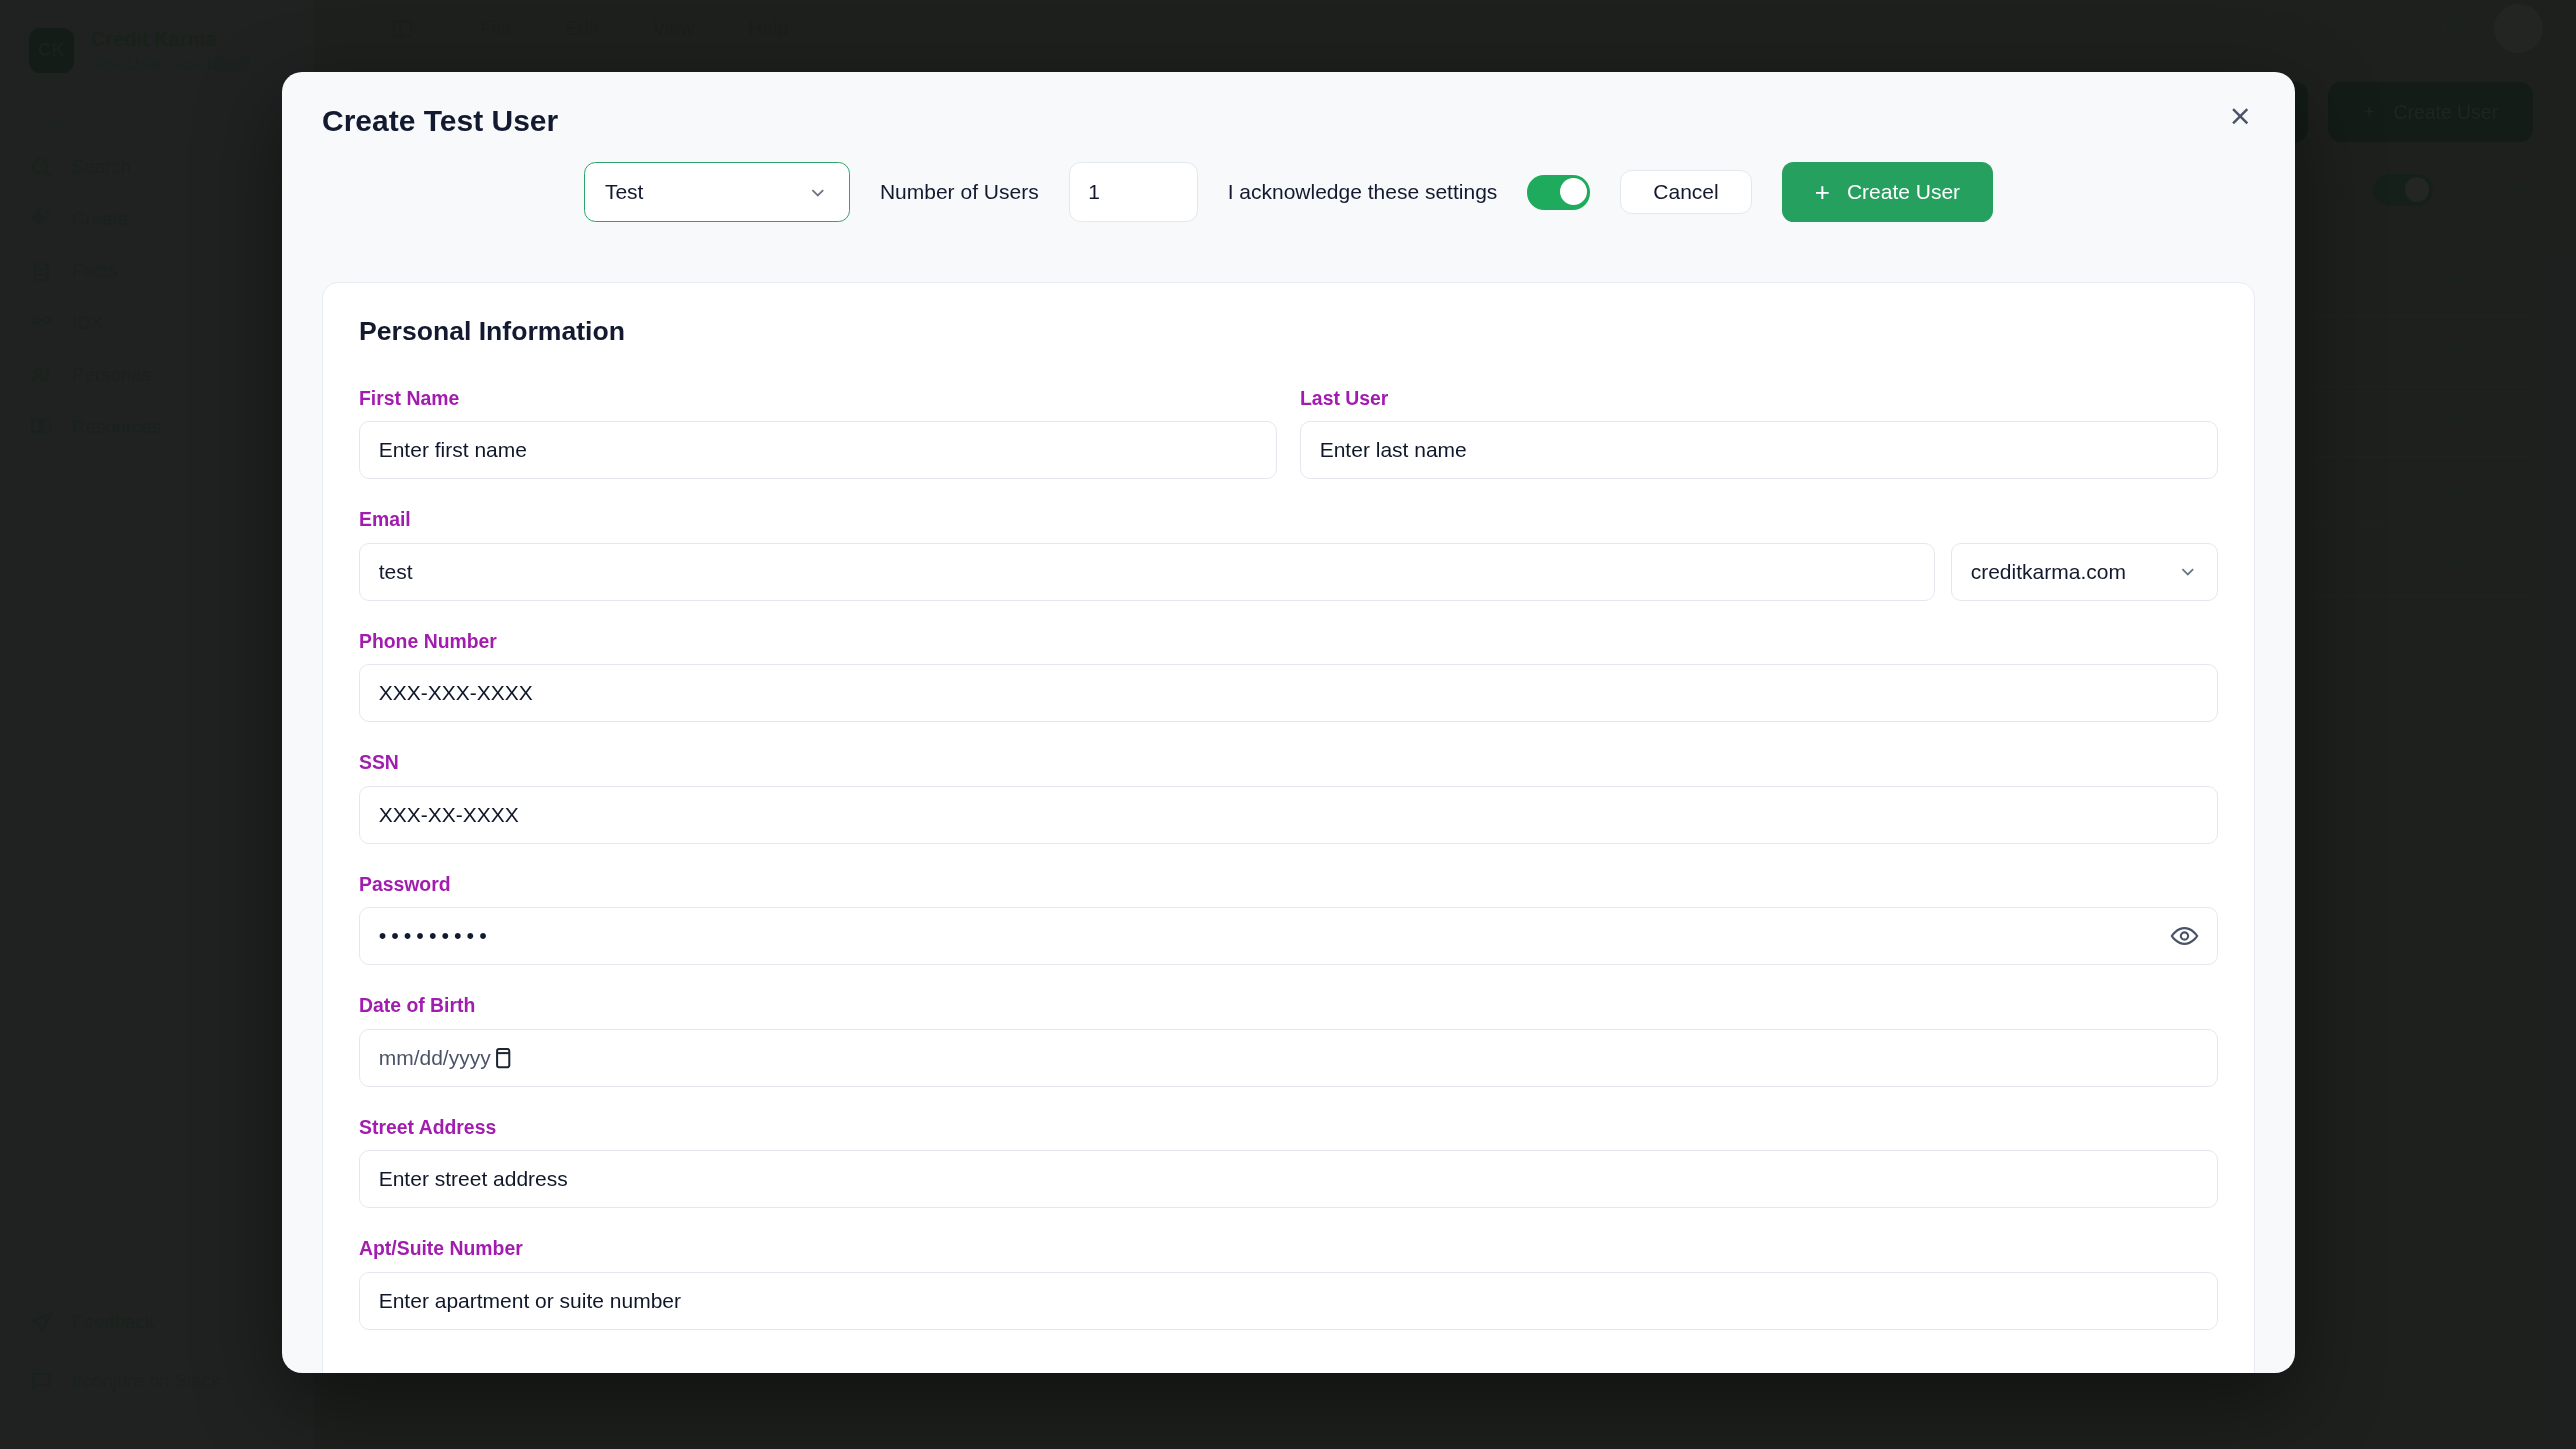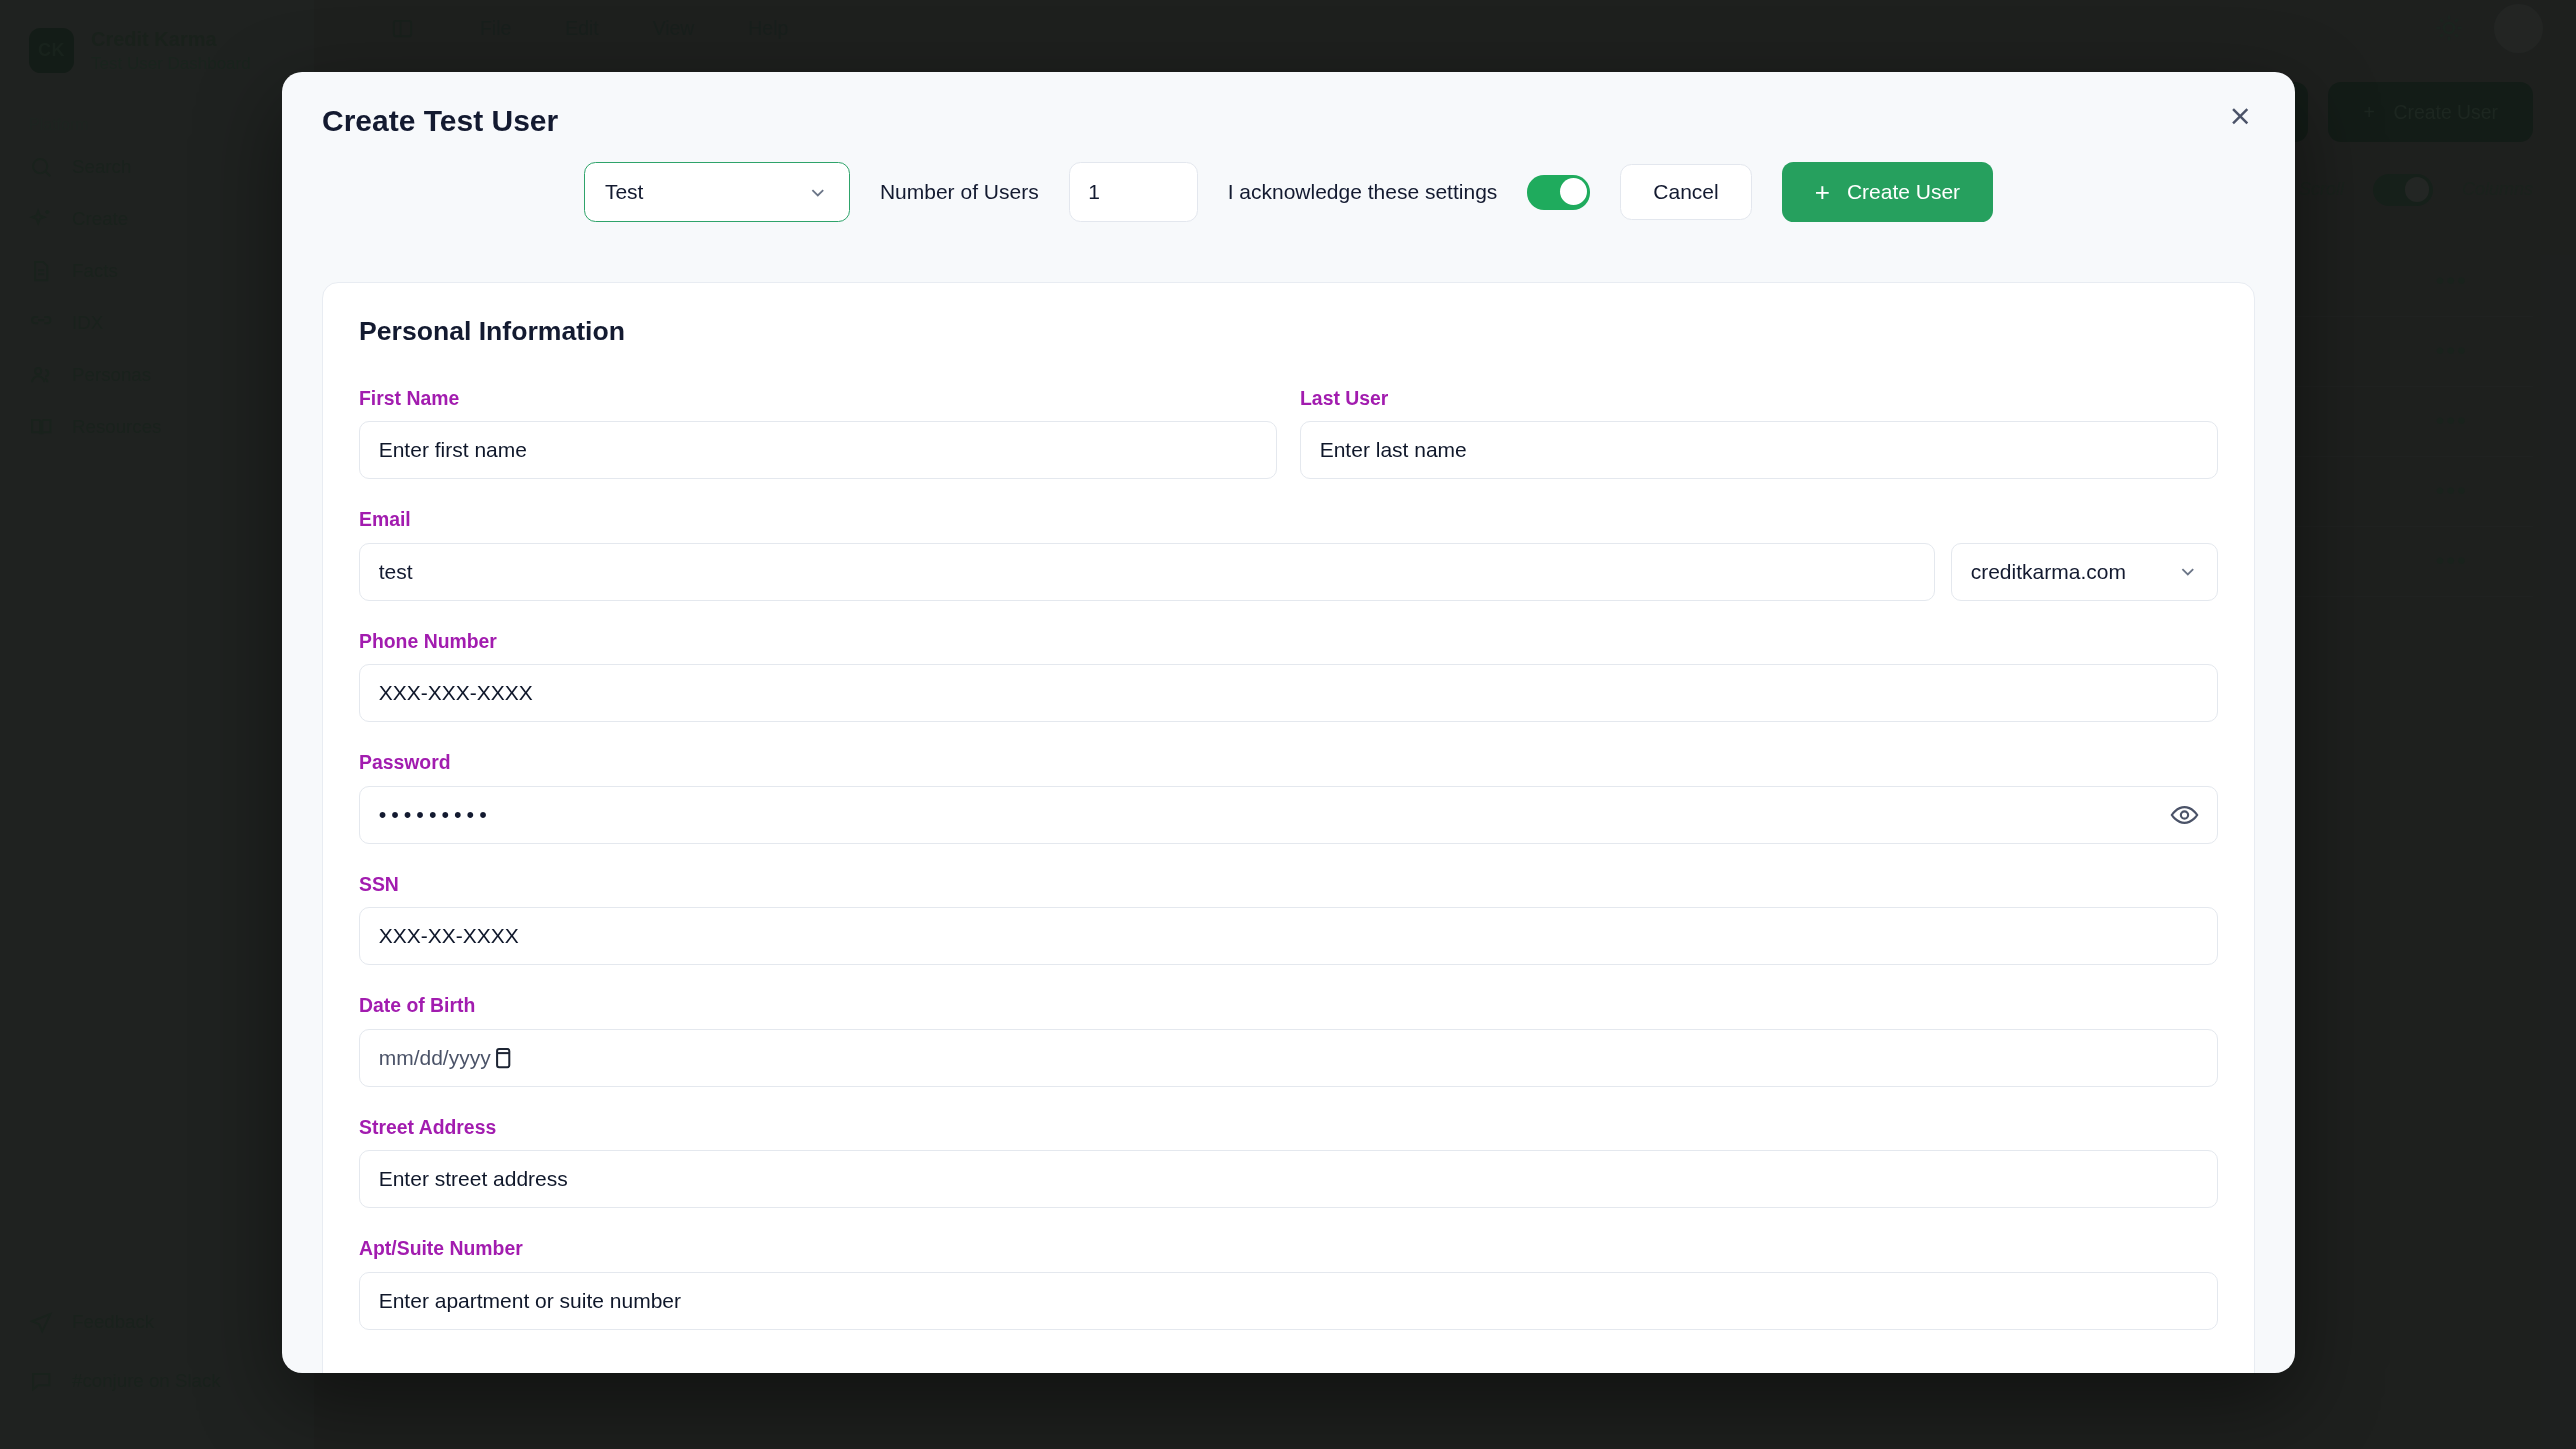--- a/index.html
+++ b/index.html
@@ -95,21 +95,21 @@
   .tb-number {
     width: 129px; height: 60px; border: 1.4px solid #e3e7ee; border-radius: 11.5px;
     background: #fff; display: flex; align-items: center; padding: 0 18.7px;
     font-size: 21px; color: #131a30;
   }
   .tb-toggle {
     width: 63px; height: 35px; border-radius: 17px; background: #1fab5d; position: relative; flex: 0 0 63px;
   }
   .tb-toggle::after { content:""; position:absolute; right: 3.6px; top: 3.6px; width: 27px; height: 27px; border-radius: 50%; background: #fff; }
   .tb-cancel {
-    height: 56px; border: 1.4px solid #e3e7ee; border-radius: 11.5px; background: #fff;
+    height: 44px; border: 1.4px solid #e3e7ee; border-radius: 11.5px; background: #fff;
     display: flex; align-items: center; padding: 0 32px; font-size: 21px; color: #131a30;
   }
   .tb-create {
     height: 60px; border-radius: 11.5px; background: #26a05e; color: #fff;
     display: flex; align-items: center; gap: 17px; padding: 0 33px; font-size: 21px;
   }
   .tb-plus { font-size: 26px; line-height: 1; }
 
   .modal-body { flex: 1 1 auto; overflow: hidden; padding: 0 40px 0 40px; }
   .card {
@@ -344,38 +344,38 @@
             </div>
           </div>
         </div>
 
         <div class="field">
           <div class="field-label">Phone Number</div>
           <div class="input ph">XXX-XXX-XXXX</div>
         </div>
 
         <div class="field">
+          <div class="field-label">SSN</div>
+          <div class="input ph">XXX-XX-XXXX</div>
+        </div>
+
+        <div class="field">
           <div class="field-label">Password</div>
           <div class="input-with-action">
             <div class="input">
               <span class="dots">•••••••••</span>
             </div>
             <svg class="input-action" viewBox="0 0 24 24" fill="none" stroke="currentColor" stroke-width="1.8">
                 <path d="M1.5 12S5.5 5.5 12 5.5 22.5 12 22.5 12 18.5 18.5 12 18.5 1.5 12 1.5 12z"></path>
                 <circle cx="12" cy="12" r="3"></circle>
               </svg>
           </div>
         </div>
 
         <div class="field">
-          <div class="field-label">SSN</div>
-          <div class="input ph">XXX-XX-XXXX</div>
-        </div>
-
-        <div class="field">
           <div class="field-label">Date of Birth</div>
           <div class="input">
             <span class="date-val">
               <span>mm/dd/yyyy</span>
               <svg class="cal-icon" viewBox="0 0 24 24" fill="none" stroke="currentColor" stroke-width="2">
                   <rect x="6" y="3" width="12" height="18" rx="2"></rect>
                   <line x1="6" y1="7" x2="18" y2="7"></line>
                 </svg>
             </span>
           </div>

